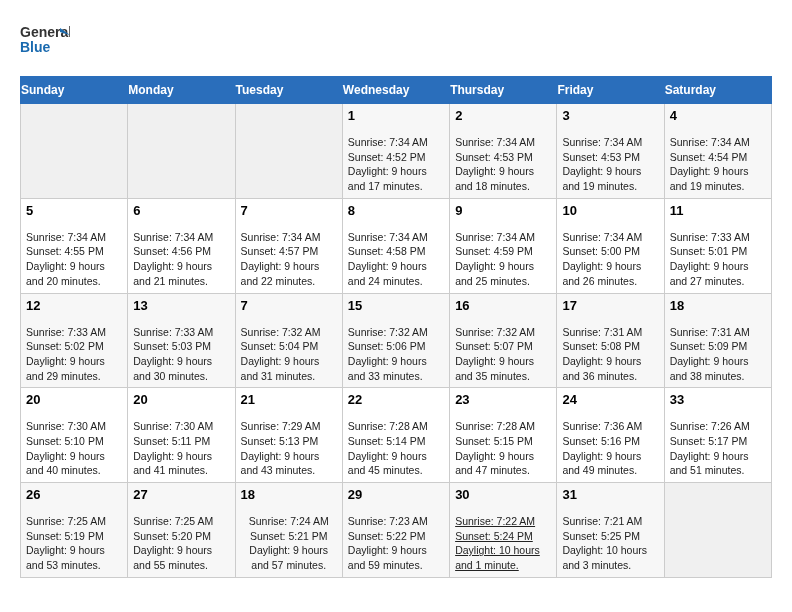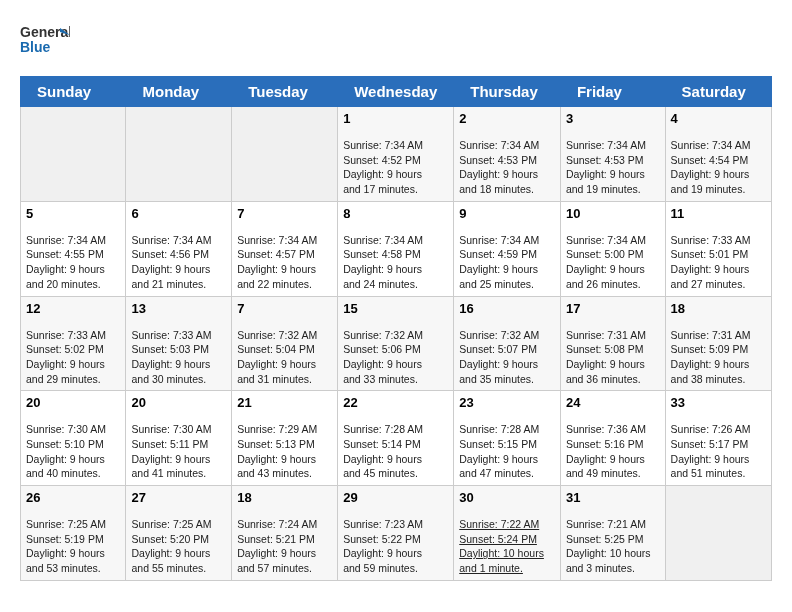--- a/index.html
+++ b/index.html
@@ -34,23 +34,23 @@
       color: #555;
     }
     .calendar {
       width: 100%;
       border-collapse: collapse;
       font-size: 11px;
     }
     .calendar thead th {
       background: #2a6ebb;
       color: #fff;
-      padding: 6px 16px;
+      padding: 6px 0;
       text-align: left;
-      font-size: 15px;
+      font-size: 12px;
       font-weight: bold;
       border: 1px solid #2a6ebb;
     }
     .calendar tbody td {
       border: 1px solid #ccc;
       vertical-align: top;
       padding: 4px 5px;
       width: calc(100% / 7);
       height: 85px;
       background: #fff;
@@ -302,21 +302,21 @@
         </td>
         <td>
           <div class="day-number">27</div>
           <div class="day-info" style="white-space: pre-line;">Sunrise: 7:25 AM
 Sunset: 5:20 PM
 Daylight: 9 hours
 and 55 minutes.</div>
         </td>
         <td>
           <div class="day-number">18</div>
-          <div class="day-info" style="white-space: pre-line;">Sunrise: 7:24 AM
+          <div class="day-info" style="white-space: pre-line; text-align: center;">Sunrise: 7:24 AM
 Sunset: 5:21 PM
 Daylight: 9 hours
 and 57 minutes.</div>
         </td>
         <td>
           <div class="day-number">29</div>
           <div class="day-info" style="white-space: pre-line;">Sunrise: 7:23 AM
 Sunset: 5:22 PM
 Daylight: 9 hours
 and 59 minutes.</div>

